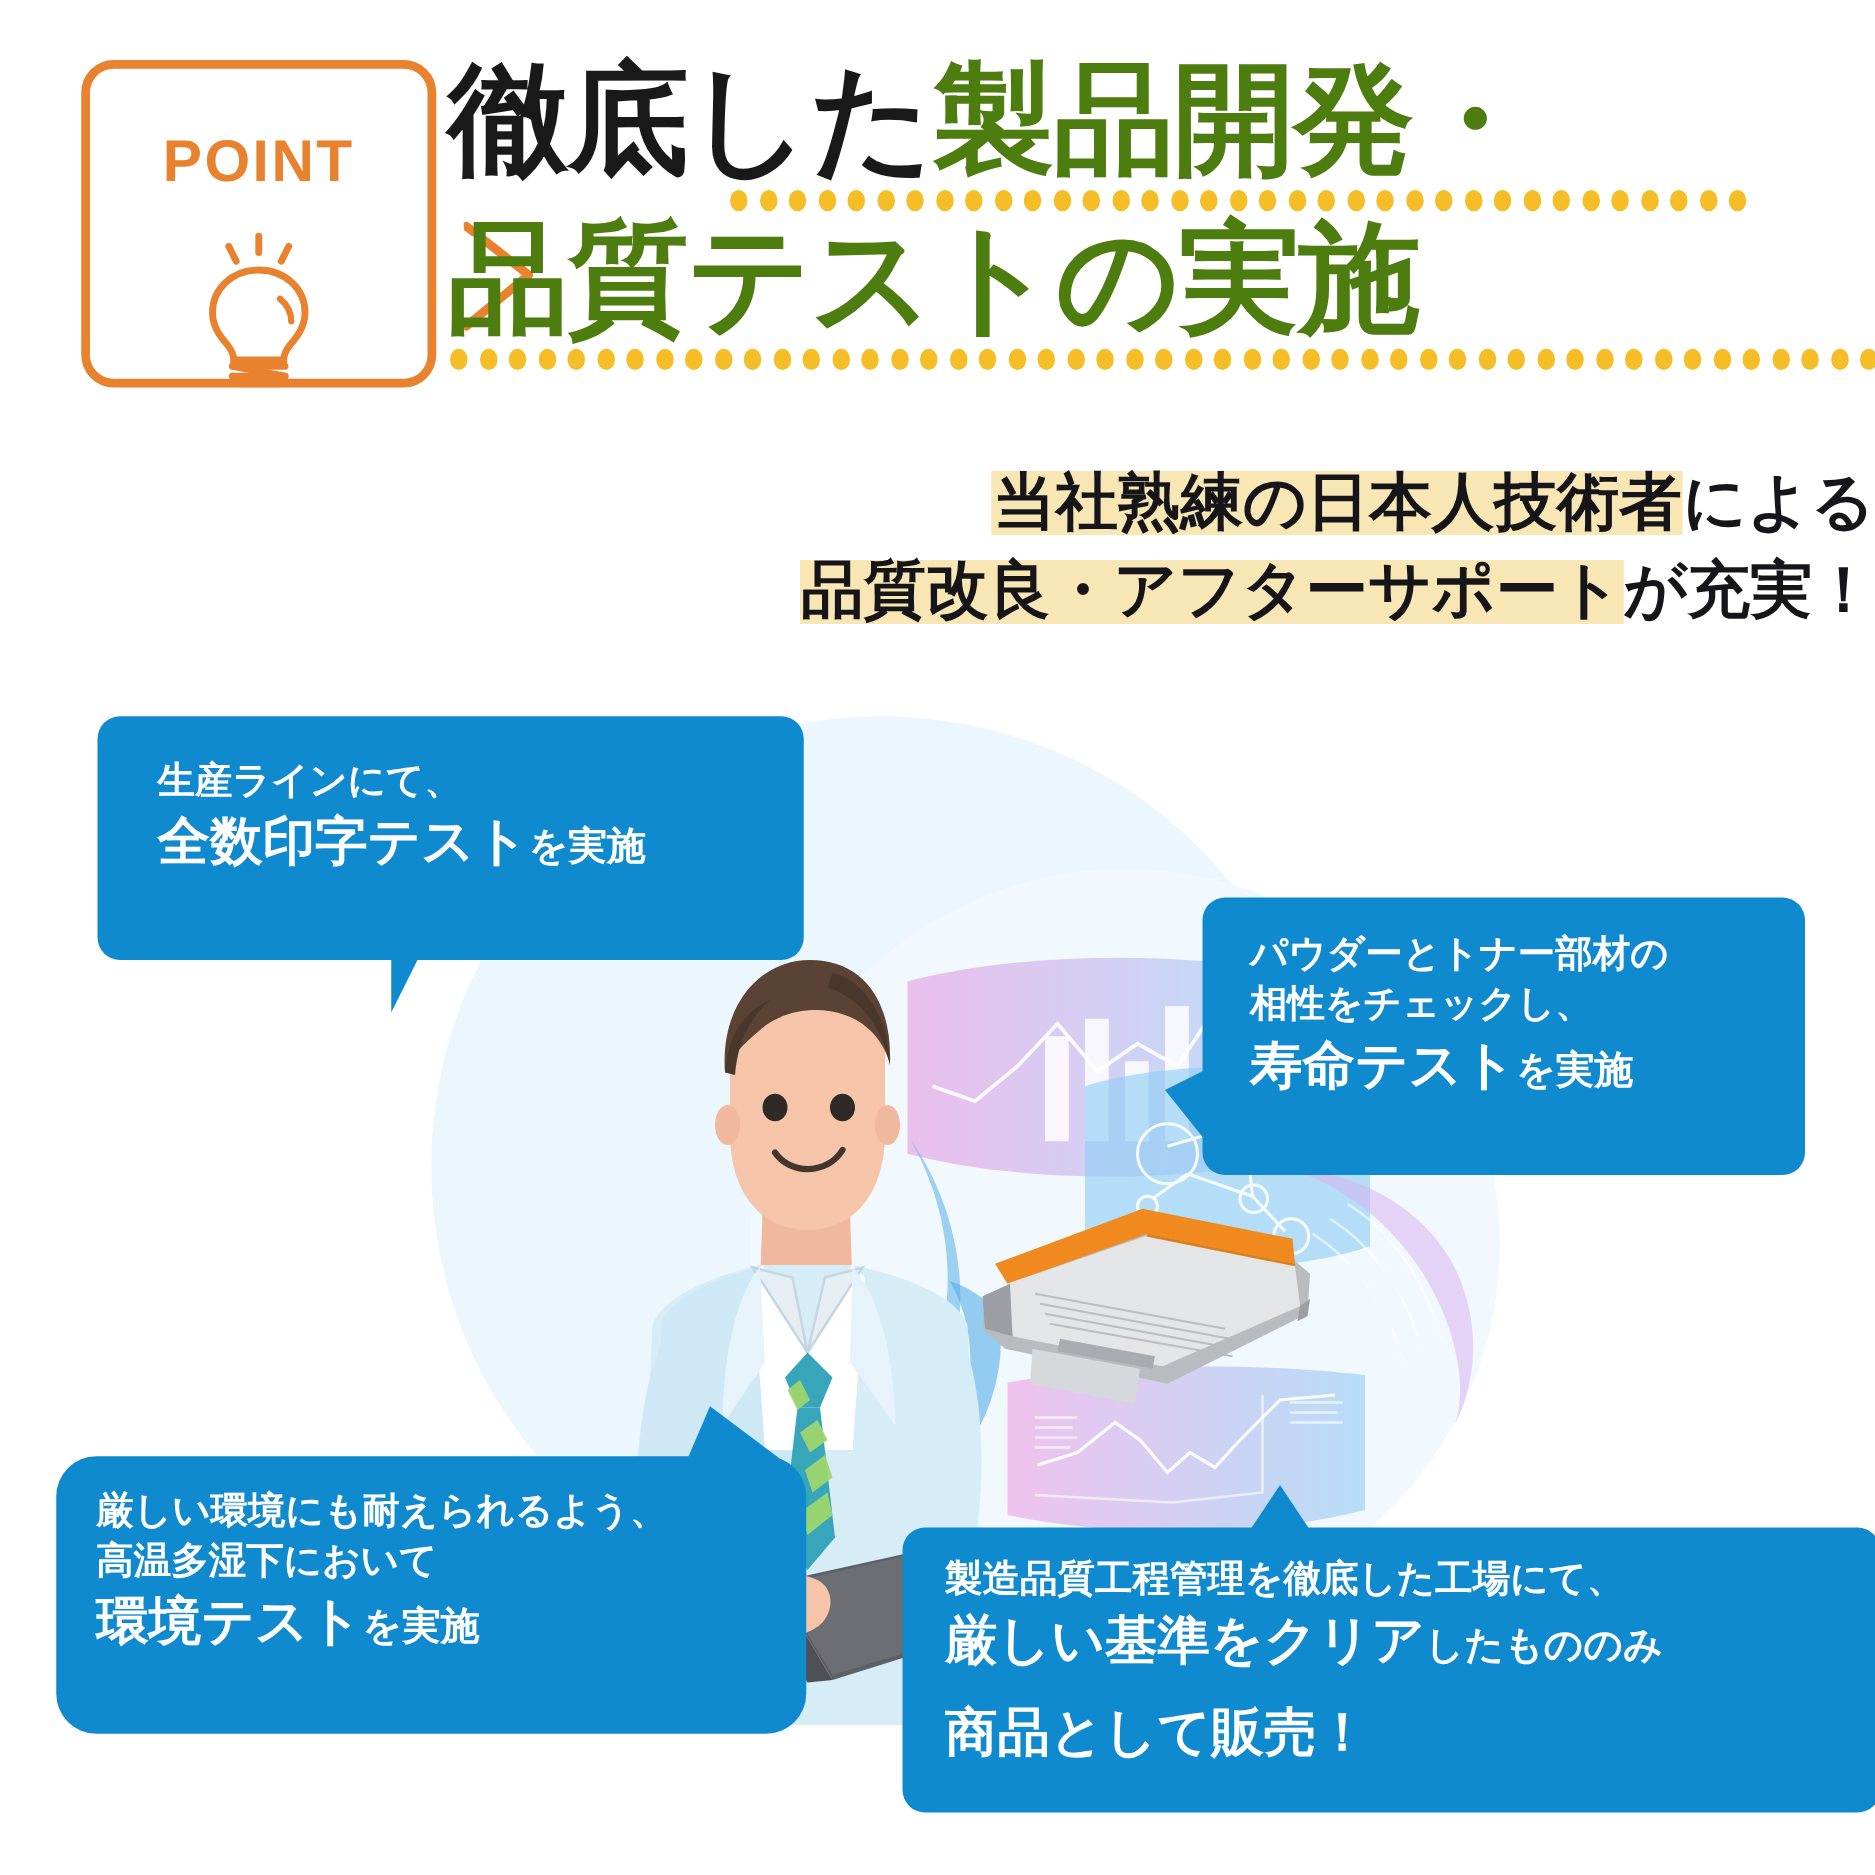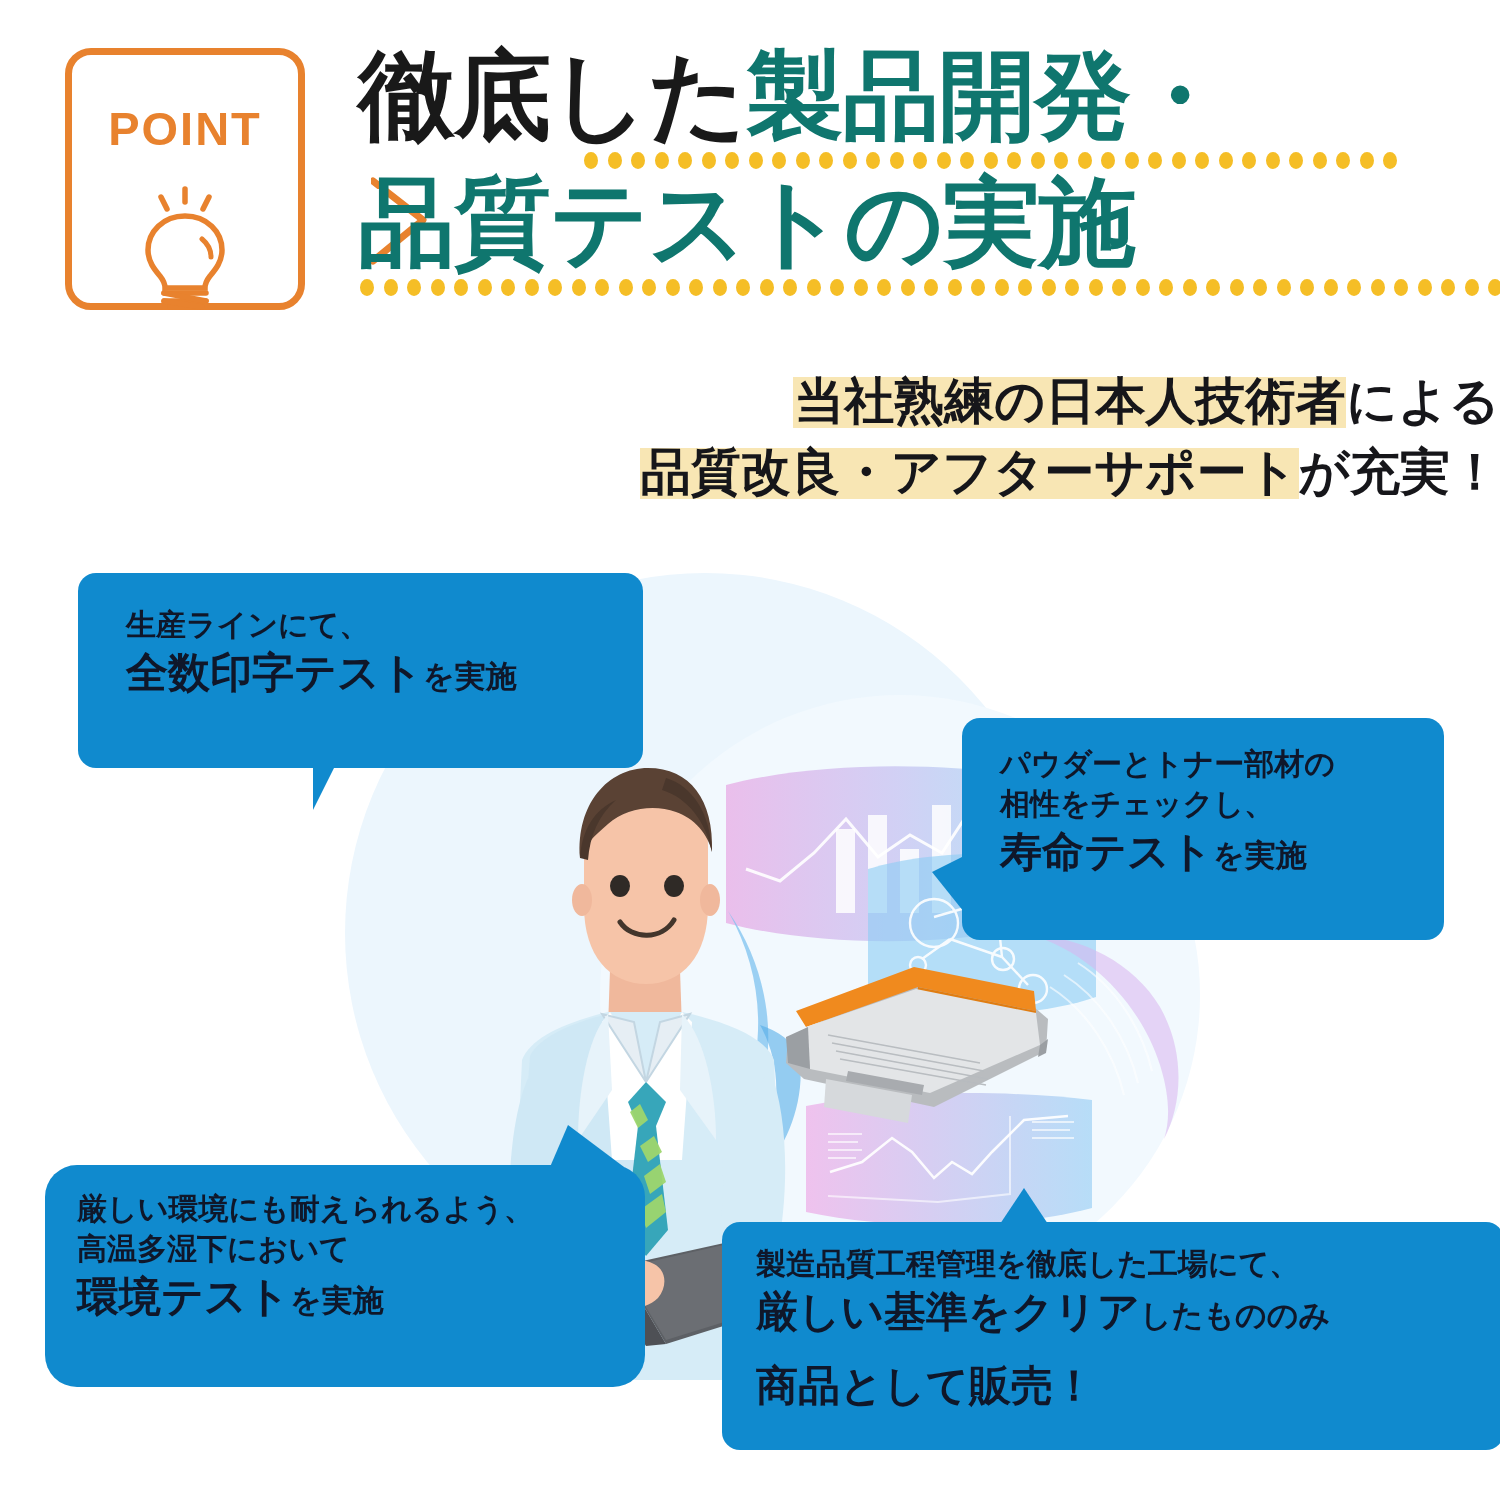--- a/index.html
+++ b/index.html
@@ -7,21 +7,21 @@
     width:1500px;height:1500px;
     background:#ffffff;
     font-family:"Liberation Sans","DejaVu Sans",sans-serif;
     overflow:hidden;
     position:relative;
   }
   #stage{position:relative;width:1500px;height:1500px;overflow:hidden;}
 
   
   .point-badge{
-    position:absolute;left:65px;top:48px;width:240px;height:262px;
+    position:absolute;left:65px;top:48px;width:284px;height:262px;
     border:7px solid #e8822e;border-radius:26px;box-sizing:border-box;
     background:#fff;
   }
   .point-word{
     position:absolute;left:0;right:0;top:46px;text-align:center;
     color:#e8822e;font-size:47px;font-weight:bold;letter-spacing:2px;
     font-family:"Liberation Sans",sans-serif;
   }
   .bulb-wrap{position:absolute;left:50%;top:128px;transform:translateX(-50%);}
   .badge-tail{
@@ -30,21 +30,21 @@
 
   
   .headline{
     position:absolute;left:358px;top:44px;width:1090px;
   }
   .hl-line{
     font-size:97px;font-weight:bold;line-height:1.07;letter-spacing:-1px;
     white-space:nowrap;font-family:"DejaVu Sans",sans-serif;
   }
   .hl-black{color:#191919;}
-  .hl-orange{color:#0f766e;}
+  .hl-orange{color:#4d7c0f;}
   .dotrow{height:17px;margin:4px 0 2px 0;display:flex;gap:9.5px;align-items:center;}
   .dotrow i{display:block;width:14px;height:17px;border-radius:50%;background:#f5be26;flex:0 0 auto;}
   .dotrow.r1{padding-left:226px;}
   .dotrow.r2{padding-left:2px;}
 
   
   .subhead{
     position:absolute;left:0;right:0;top:366px;text-align:right;
   }
   .sub-line{
@@ -68,21 +68,21 @@
   }
 
   
   .person{position:absolute;left:470px;top:215px;width:360px;height:620px;}
 
   
   .holo{position:absolute;}
 
   
   .bubble{
-    position:absolute;background:#108ace;border-radius:18px;color:#0f172a;
+    position:absolute;background:#108ace;border-radius:18px;color:#ffffff;
     box-sizing:border-box;
   }
   .bubble .txt{font-family:"DejaVu Sans",sans-serif;}
   .bt-sm{font-size:30px;font-weight:bold;line-height:1.33;display:block;}
   .bt-strong{font-size:42px;font-weight:bold;}
   .bt-norm{font-size:31px;font-weight:bold;}
 
   .tail{position:absolute;width:0;height:0;}
 
   

